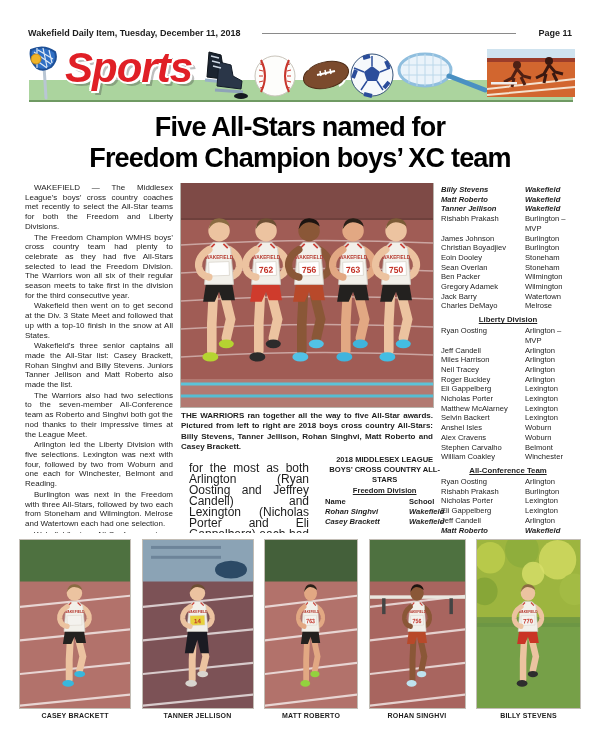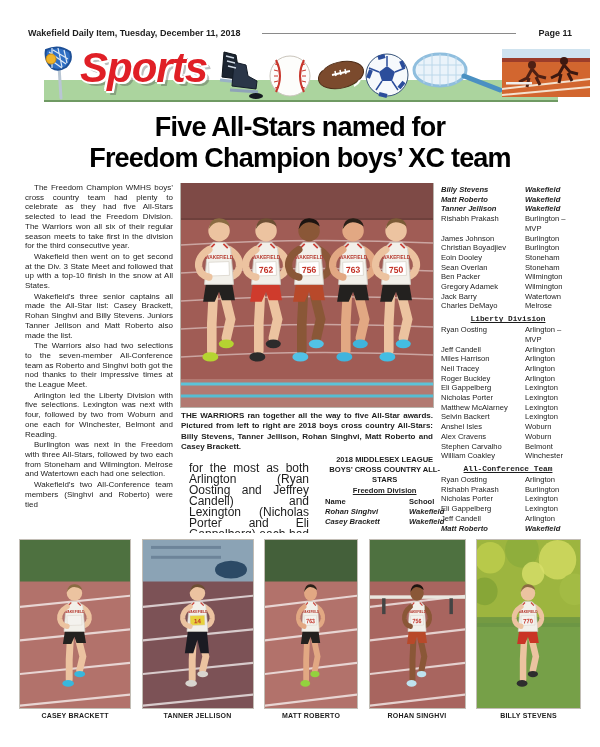--- a/index.html
+++ b/index.html
@@ -5,21 +5,21 @@
   html,body{margin:0;padding:0;background:#fff;}
   body{width:600px;height:747px;overflow:hidden;font-family:"Liberation Sans",sans-serif;color:#1d1d1d;
        -webkit-font-smoothing:antialiased;}
   .page{position:relative;width:600px;height:747px;}
 
   
   .masthead{display:flex;align-items:center;gap:22px;margin:28px 28px 0;font-size:9px;font-weight:bold;}
   .masthead .rule{flex:1;border-top:1px solid #8a8a8a;height:0;}
 
   
-  .banner{position:relative;height:56px;margin:10px 40px 0;}
+  .banner{position:relative;height:56px;margin:10px 25px 0;}
   .greenbar{position:absolute;left:4px;right:2px;bottom:2px;height:20px;background:#abd49e;border-bottom:2px solid #6f9a63;}
   .bicon{position:absolute;bottom:0;}
   .sports-word{position:absolute;left:40px;top:-4px;font-size:42px;font-weight:bold;font-style:italic;color:#e01f26;letter-spacing:-1px;
      text-shadow:-2px 0 #fff,2px 0 #fff,0 -2px #fff,0 2px #fff,-2px -2px #fff,2px 2px #fff,4px 4px 0 rgba(70,70,70,.35);}
 
   
   .headline{margin:8px 30px 0;text-align:center;font-size:27px;line-height:31px;font-weight:bold;letter-spacing:-0.8px;color:#000000;}
 
   
   .content{display:flex;gap:8px;padding:0 25px;margin-top:9px;height:350px;overflow:hidden;}
@@ -39,21 +39,21 @@
   .asbox .division{text-align:center;font-weight:bold;text-decoration:underline;margin:1px 0 2px;}
   .asrow{display:flex;}
   .asrow .n{width:84px;}
   .asrow.hdr{font-weight:bold;}
   .asrow.wfd{font-weight:bold;font-style:italic;}
 
   .lrow{display:flex;font-size:7.6px;line-height:9.7px;}
   .lrow .lname{width:84px;flex:none;}
   .lrow .lschool{flex:1;}
   .lrow.wfd{font-weight:bold;font-style:italic;}
-  .colhead{font-size:7.8px;font-weight:bold;text-decoration:underline;text-align:center;margin:4px 0 2px;font-family:Liberation Mono, monospace;}
+  .colhead{font-size:7.8px;font-weight:bold;text-decoration:underline;text-align:center;margin:4px 0 2px;}
 
   
   .bottom-strip{display:flex;justify-content:space-between;margin:7px 20px 0;}
   .bphoto{margin:0;display:flex;flex-direction:column;}
   .bphoto .scene{height:168px;background:#a56a63;outline:1px solid #c2bdb5;overflow:hidden;}
   .bphoto .scene svg{display:block;width:100%;height:100%;}
   .bphoto figcaption{font-size:7px;font-weight:bold;text-align:center;margin-top:4px;letter-spacing:.2px;}
   .bphoto:nth-child(1){width:110px;} .bphoto:nth-child(2){width:110px;}
   .bphoto:nth-child(3){width:92px;}  .bphoto:nth-child(4){width:95px;}
   .bphoto:nth-child(5){width:103px;}
@@ -146,20 +146,21 @@
 
   <h1 class="headline">
     <span>Five All-Stars named for</span><br>
     <span>Freedom Champion boys’ XC team</span>
   </h1>
 
   <div class="content">
 
     <div class="col-left">
 
+    <p>WAKEFIELD — The Middlesex League’s boys’ cross country coaches met recently to select the All-Star teams for both the Freedom and Liberty Divisions.</p>
         <p>The Freedom Champion WMHS boys’ cross country team had plenty to celebrate as they had five All-Stars selected to lead the Freedom Division. The Warriors won all six of their regular season meets to take first in the division for the third consecutive year.</p>
         <p>Wakefield then went on to get second at the Div. 3 State Meet and followed that up with a top-10 finish in the snow at All States.</p>
         <p>Wakefield’s three senior captains all made the All-Star list: Casey Brackett, Rohan Singhvi and Billy Stevens. Juniors Tanner Jellison and Matt Roberto also made the list.</p>
         <p>The Warriors also had two selections to the seven-member All-Conference team as Roberto and Singhvi both got the nod thanks to their impressive times at the League Meet.</p>
         <p>Arlington led the Liberty Division with five selections. Lexington was next with four, followed by two from Woburn and one each for Winchester, Belmont and Reading.</p>
         <p>Burlington was next in the Freedom with three All-Stars, followed by two each from Stoneham and Wilmington. Melrose and Watertown each had one selection.</p>
         <p>Wakefield’s two All-Conference team members (Singhvi and Roberto) were tied</p>
       </div>
 
     <div class="col-mid">

